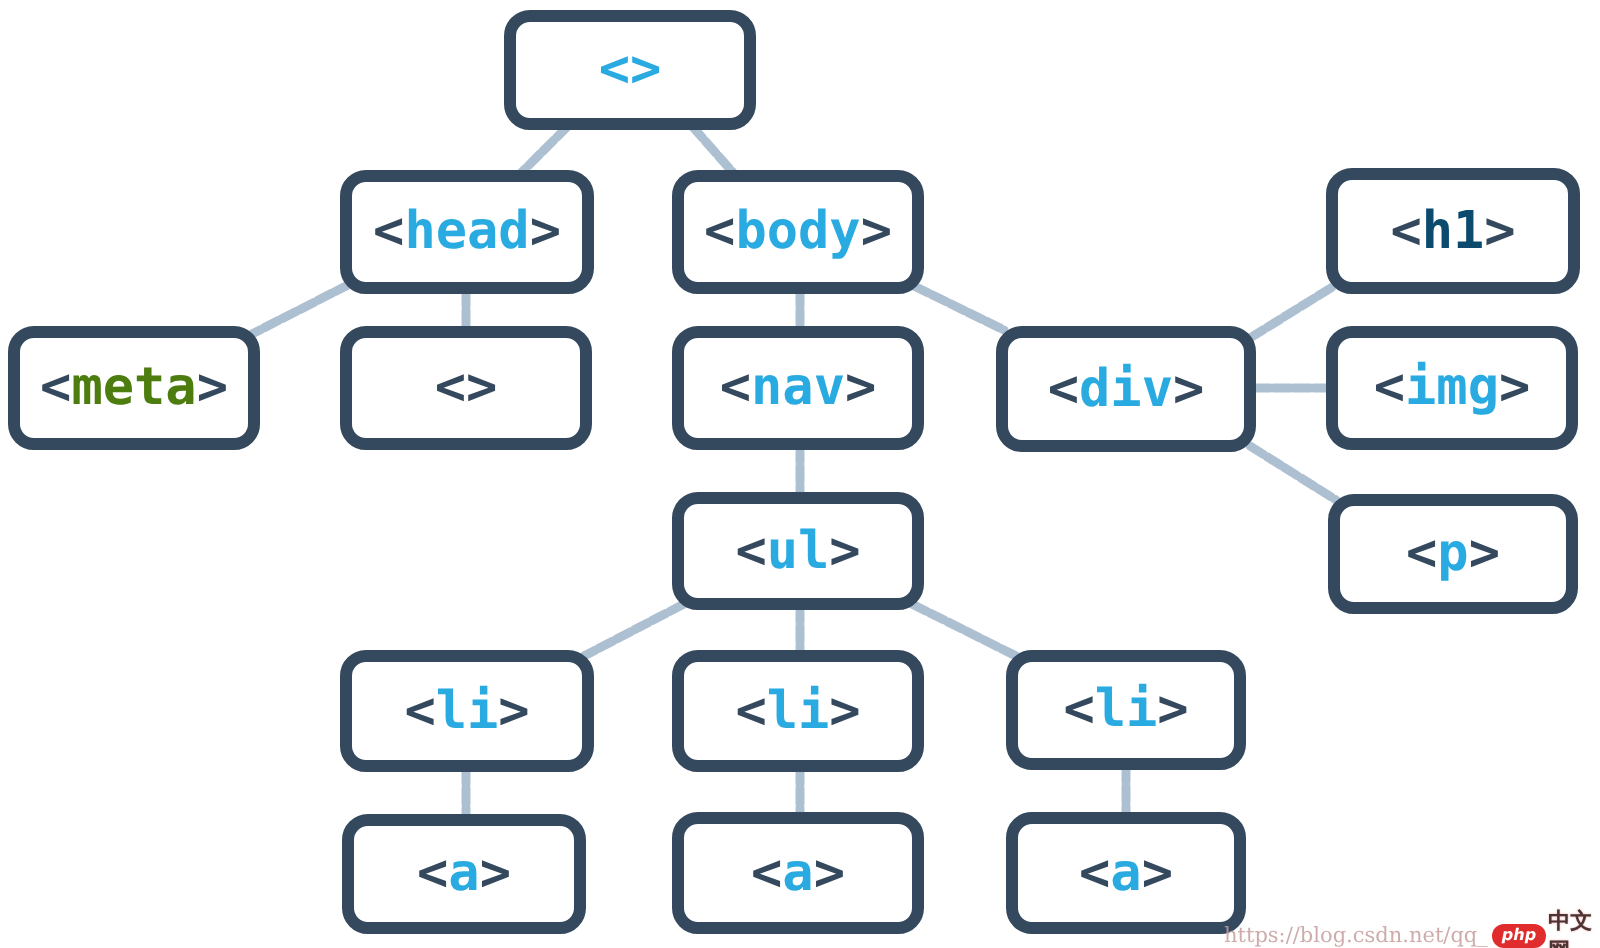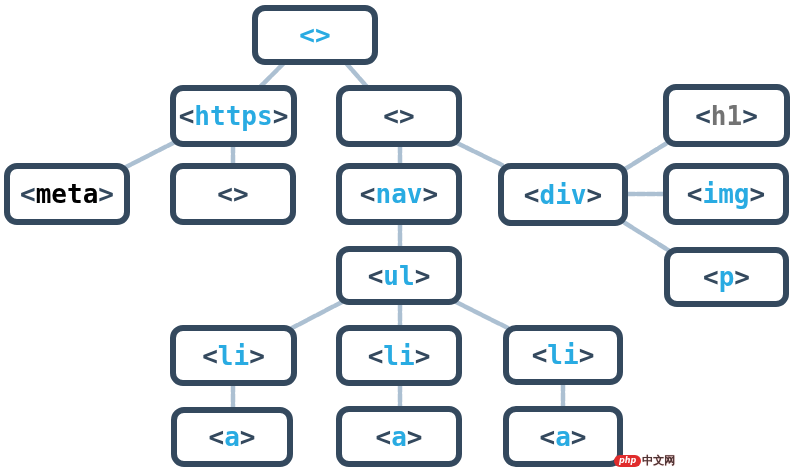--- a/index.html
+++ b/index.html
@@ -95,35 +95,36 @@
       <line x1="400" y1="384" x2="400" y2="408" stroke="#a6bbcf" stroke-width="4.5" stroke-linecap="round" stroke-dasharray="8 2" opacity="0.92"></line>
       <line x1="563" y1="383" x2="563" y2="408" stroke="#a6bbcf" stroke-width="4.5" stroke-linecap="round" stroke-dasharray="8 2" opacity="0.92"></line>
     </svg>
   <div id="nodes">
       <div class="node cyan-brackets" style="left: 252px; top: 5px; width: 126px; height: 60px; border-color: rgb(52, 73, 94); background: rgb(255, 255, 255);">
         <span class="br" style="color: rgb(41, 171, 226);">&lt;</span>
         <span class="br" style="color: rgb(41, 171, 226);">&gt;</span>
       </div>
       <div class="node" style="left: 170px; top: 85px; width: 127px; height: 62px; border-color: rgb(52, 73, 94); background: rgb(255, 255, 255);">
         <span class="br" style="color: rgb(52, 73, 94);">&lt;</span>
-        <span class="tag" style="color: rgb(41, 171, 226);">https</span>
+        <span class="tag" style="color: rgb(41, 171, 226);">head</span>
         <span class="br" style="color: rgb(52, 73, 94);">&gt;</span>
       </div>
       <div class="node" style="left: 336px; top: 85px; width: 126px; height: 62px; border-color: rgb(52, 73, 94); background: rgb(255, 255, 255);">
         <span class="br" style="color: rgb(52, 73, 94);">&lt;</span>
+        <span class="tag" style="color: rgb(41, 171, 226);">body</span>
         <span class="br" style="color: rgb(52, 73, 94);">&gt;</span>
       </div>
       <div class="node" style="left: 663px; top: 84px; width: 127px; height: 63px; border-color: rgb(52, 73, 94); background: rgb(255, 255, 255);">
         <span class="br" style="color: rgb(52, 73, 94);">&lt;</span>
-        <span class="tag" style="color: #737373; text-align: right;">h1</span>
+        <span class="tag" style="color: #0c4a6e; text-align: right;">h1</span>
         <span class="br" style="color: rgb(52, 73, 94);">&gt;</span>
       </div>
       <div class="node" style="left: 4px; top: 163px; width: 126px; height: 62px; border-color: rgb(52, 73, 94); background: rgb(255, 255, 255);">
         <span class="br" style="color: rgb(52, 73, 94);">&lt;</span>
-        <span class="tag" style="color: #000000;">meta</span>
+        <span class="tag" style="color: #4d7c0f;">meta</span>
         <span class="br" style="color: rgb(52, 73, 94);">&gt;</span>
       </div>
       <div class="node" style="left: 170px; top: 163px; width: 126px; height: 62px; border-color: rgb(52, 73, 94); background: rgb(255, 255, 255);">
         <span class="br" style="color: rgb(52, 73, 94);">&lt;</span>
         <span class="br" style="color: rgb(52, 73, 94);">&gt;</span>
       </div>
       <div class="node" style="left: 336px; top: 163px; width: 126px; height: 62px; border-color: rgb(52, 73, 94); background: rgb(255, 255, 255);">
         <span class="br" style="color: rgb(52, 73, 94);">&lt;</span>
         <span class="tag" style="color: rgb(41, 171, 226);">nav</span>
         <span class="br" style="color: rgb(52, 73, 94);">&gt;</span>
@@ -174,18 +175,19 @@
         <span class="br" style="color: rgb(52, 73, 94);">&gt;</span>
       </div>
       <div class="node" style="left: 503px; top: 406px; width: 120px; height: 61px; border-color: rgb(52, 73, 94); background: rgb(255, 255, 255);">
         <span class="br" style="color: rgb(52, 73, 94);">&lt;</span>
         <span class="tag" style="color: rgb(41, 171, 226);">a</span>
         <span class="br" style="color: rgb(52, 73, 94);">&gt;</span>
       </div>
     </div>
 
   <div id="watermark">
+    <span id="wm-url">https://blog.csdn.net/qq_</span>
     <span id="wm-logo">
       <span id="wm-php">php</span>
       <span id="wm-cn">中文网</span>
     </span>
   </div>
 </div>
 
 </body></html>

